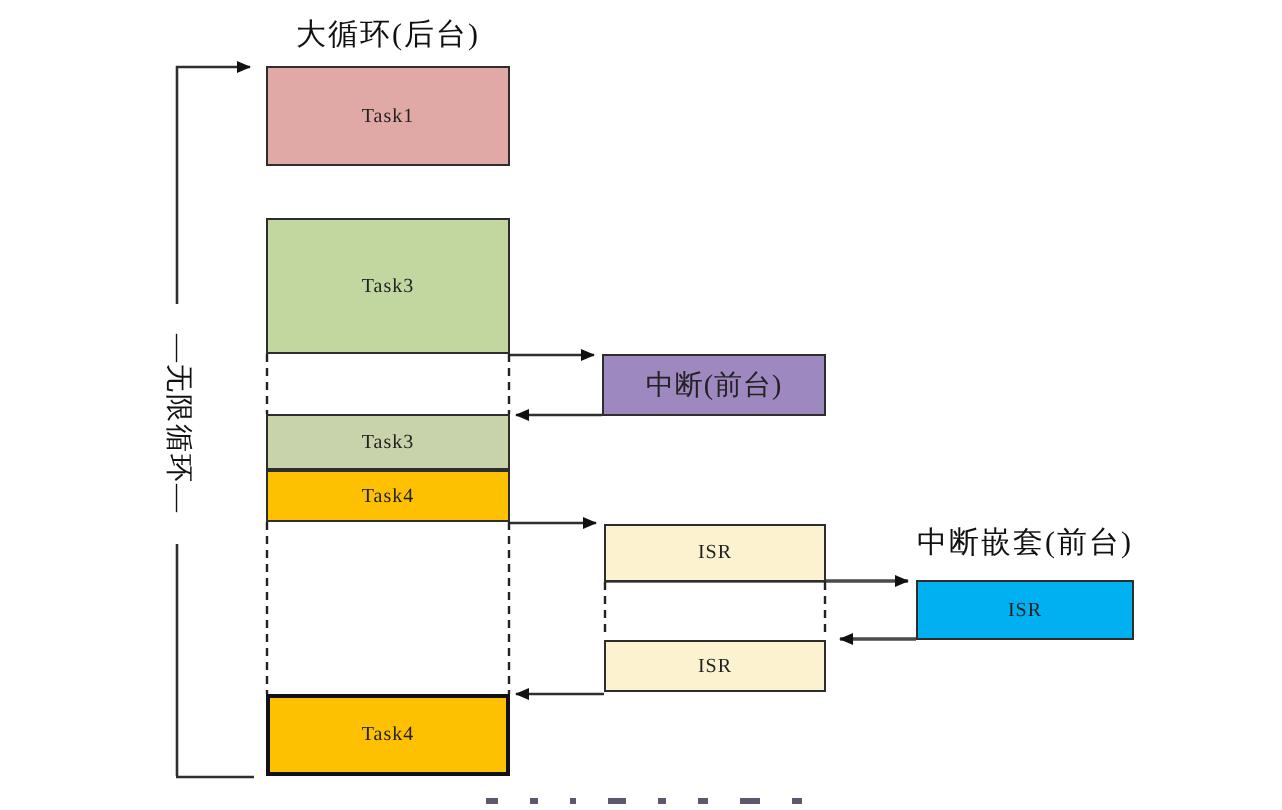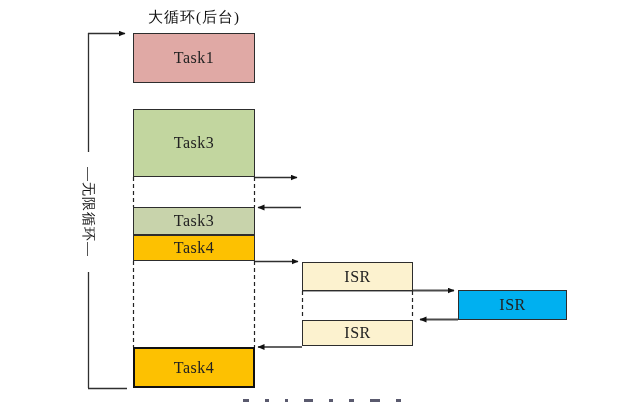--- a/index.html
+++ b/index.html
@@ -3,21 +3,21 @@
 <meta charset="utf-8">
 <style>
   html,body{margin:0;padding:0;background:#ffffff;}
   .stage{
     position:relative;width:578px;height:405px;background:#ffffff;overflow:hidden;
     font-family:"Liberation Serif","DejaVu Serif",serif;color:#1c1c1c;
   }
   .block{
     position:absolute;box-sizing:border-box;border:1.5px solid #2d2d2d;
     display:flex;align-items:center;justify-content:center;
-    font-size:16px;letter-spacing:.5px;color:#222;
+    font-size:10px;letter-spacing:.5px;color:#222;
   }
   .title{
     position:absolute;text-align:center;font-size:15px;color:#111;letter-spacing:1px;
   }
   .loop-label{
     position:absolute;left:28px;top:203px;width:120px;height:18px;
     transform:rotate(90deg);background:#ffffff;text-align:center;
     font-size:14px;color:#111;letter-spacing:1px;line-height:18px;
   }
   svg.wires{position:absolute;left:0;top:0;}
@@ -59,20 +59,21 @@
     <line x1="133.5" y1="261" x2="133.5" y2="347" stroke="#222" stroke-width="1.2" stroke-dasharray="4 3"></line>
     <line x1="254.5" y1="261" x2="254.5" y2="347" stroke="#222" stroke-width="1.2" stroke-dasharray="4 3"></line>
     <line x1="302.5" y1="291" x2="302.5" y2="319" stroke="#222" stroke-width="1.2" stroke-dasharray="4 3"></line>
     <line x1="412.5" y1="291" x2="412.5" y2="319" stroke="#222" stroke-width="1.2" stroke-dasharray="4 3"></line>
   </svg>
 
   <div class="title" style="left:133px;top:8px;width:122px;">大循环(后台)</div>
 
   <div class="loop-label">—无限循环—</div>
 
+  <div class="title" style="left:432px;top:262px;width:161px;">中断嵌套(前台)</div>
 
   <div class="block" style="left: 133px; top: 33px; width: 122px; height: 50px; background-color: rgb(224, 169, 165);">
     <span>Task1</span>
   </div>
 
 
   <div class="block" style="left: 133px; top: 109px; width: 122px; height: 68px; background-color: rgb(194, 214, 159);">
     <span>Task3</span>
   </div>
 
@@ -81,20 +82,23 @@
   </div>
 
   <div class="block" style="left: 133px; top: 235px; width: 122px; height: 26px; background-color: rgb(253, 193, 1);">
     <span>Task4</span>
   </div>
 
   <div class="block" style="left: 133px; top: 347px; width: 122px; height: 41px; border-width: 2px; border-color: rgb(17, 17, 17); background-color: rgb(253, 193, 1);">
     <span>Task4</span>
   </div>
 
+  <div class="block" style="left: 301px; top: 177px; width: 112px; height: 31px; font-size: 14px; background-color: rgb(157, 137, 192);">
+    <span>中断(前台)</span>
+  </div>
 
   <div class="block" style="left: 302px; top: 262px; width: 111px; height: 29px; background-color: rgb(252, 242, 207);">
     <span>ISR</span>
   </div>
 
   <div class="block" style="left: 302px; top: 320px; width: 111px; height: 26px; background-color: rgb(252, 242, 207);">
     <span>ISR</span>
   </div>
 
   <div class="block" style="left: 458px; top: 290px; width: 109px; height: 30px; background-color: rgb(0, 176, 240);">

